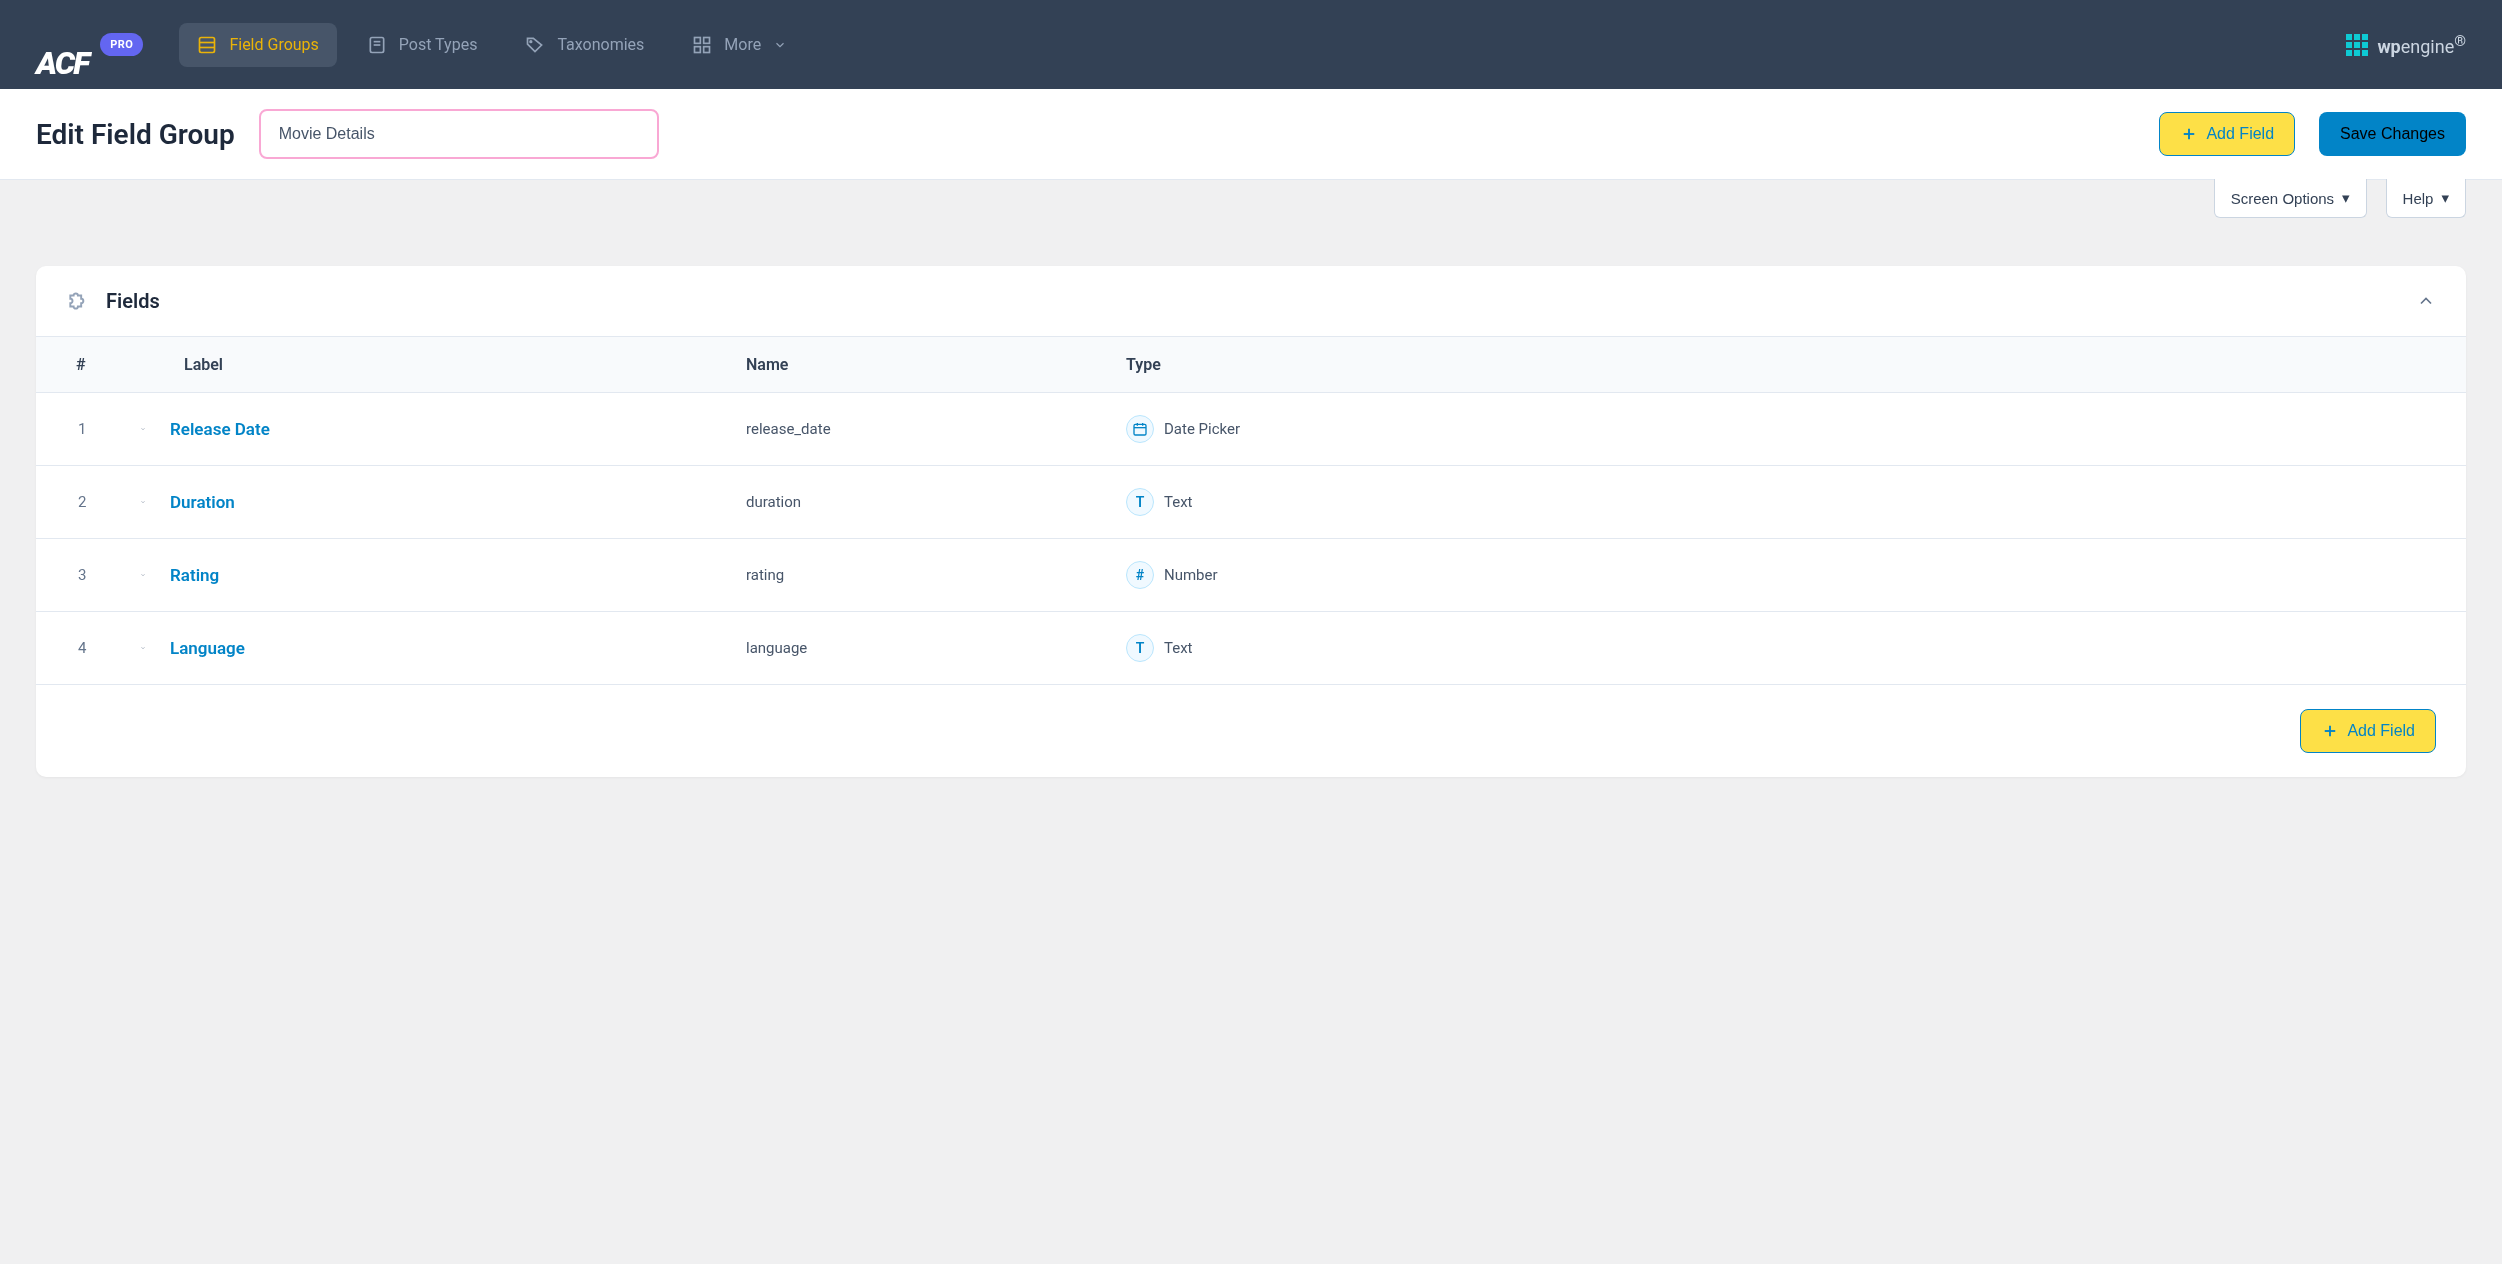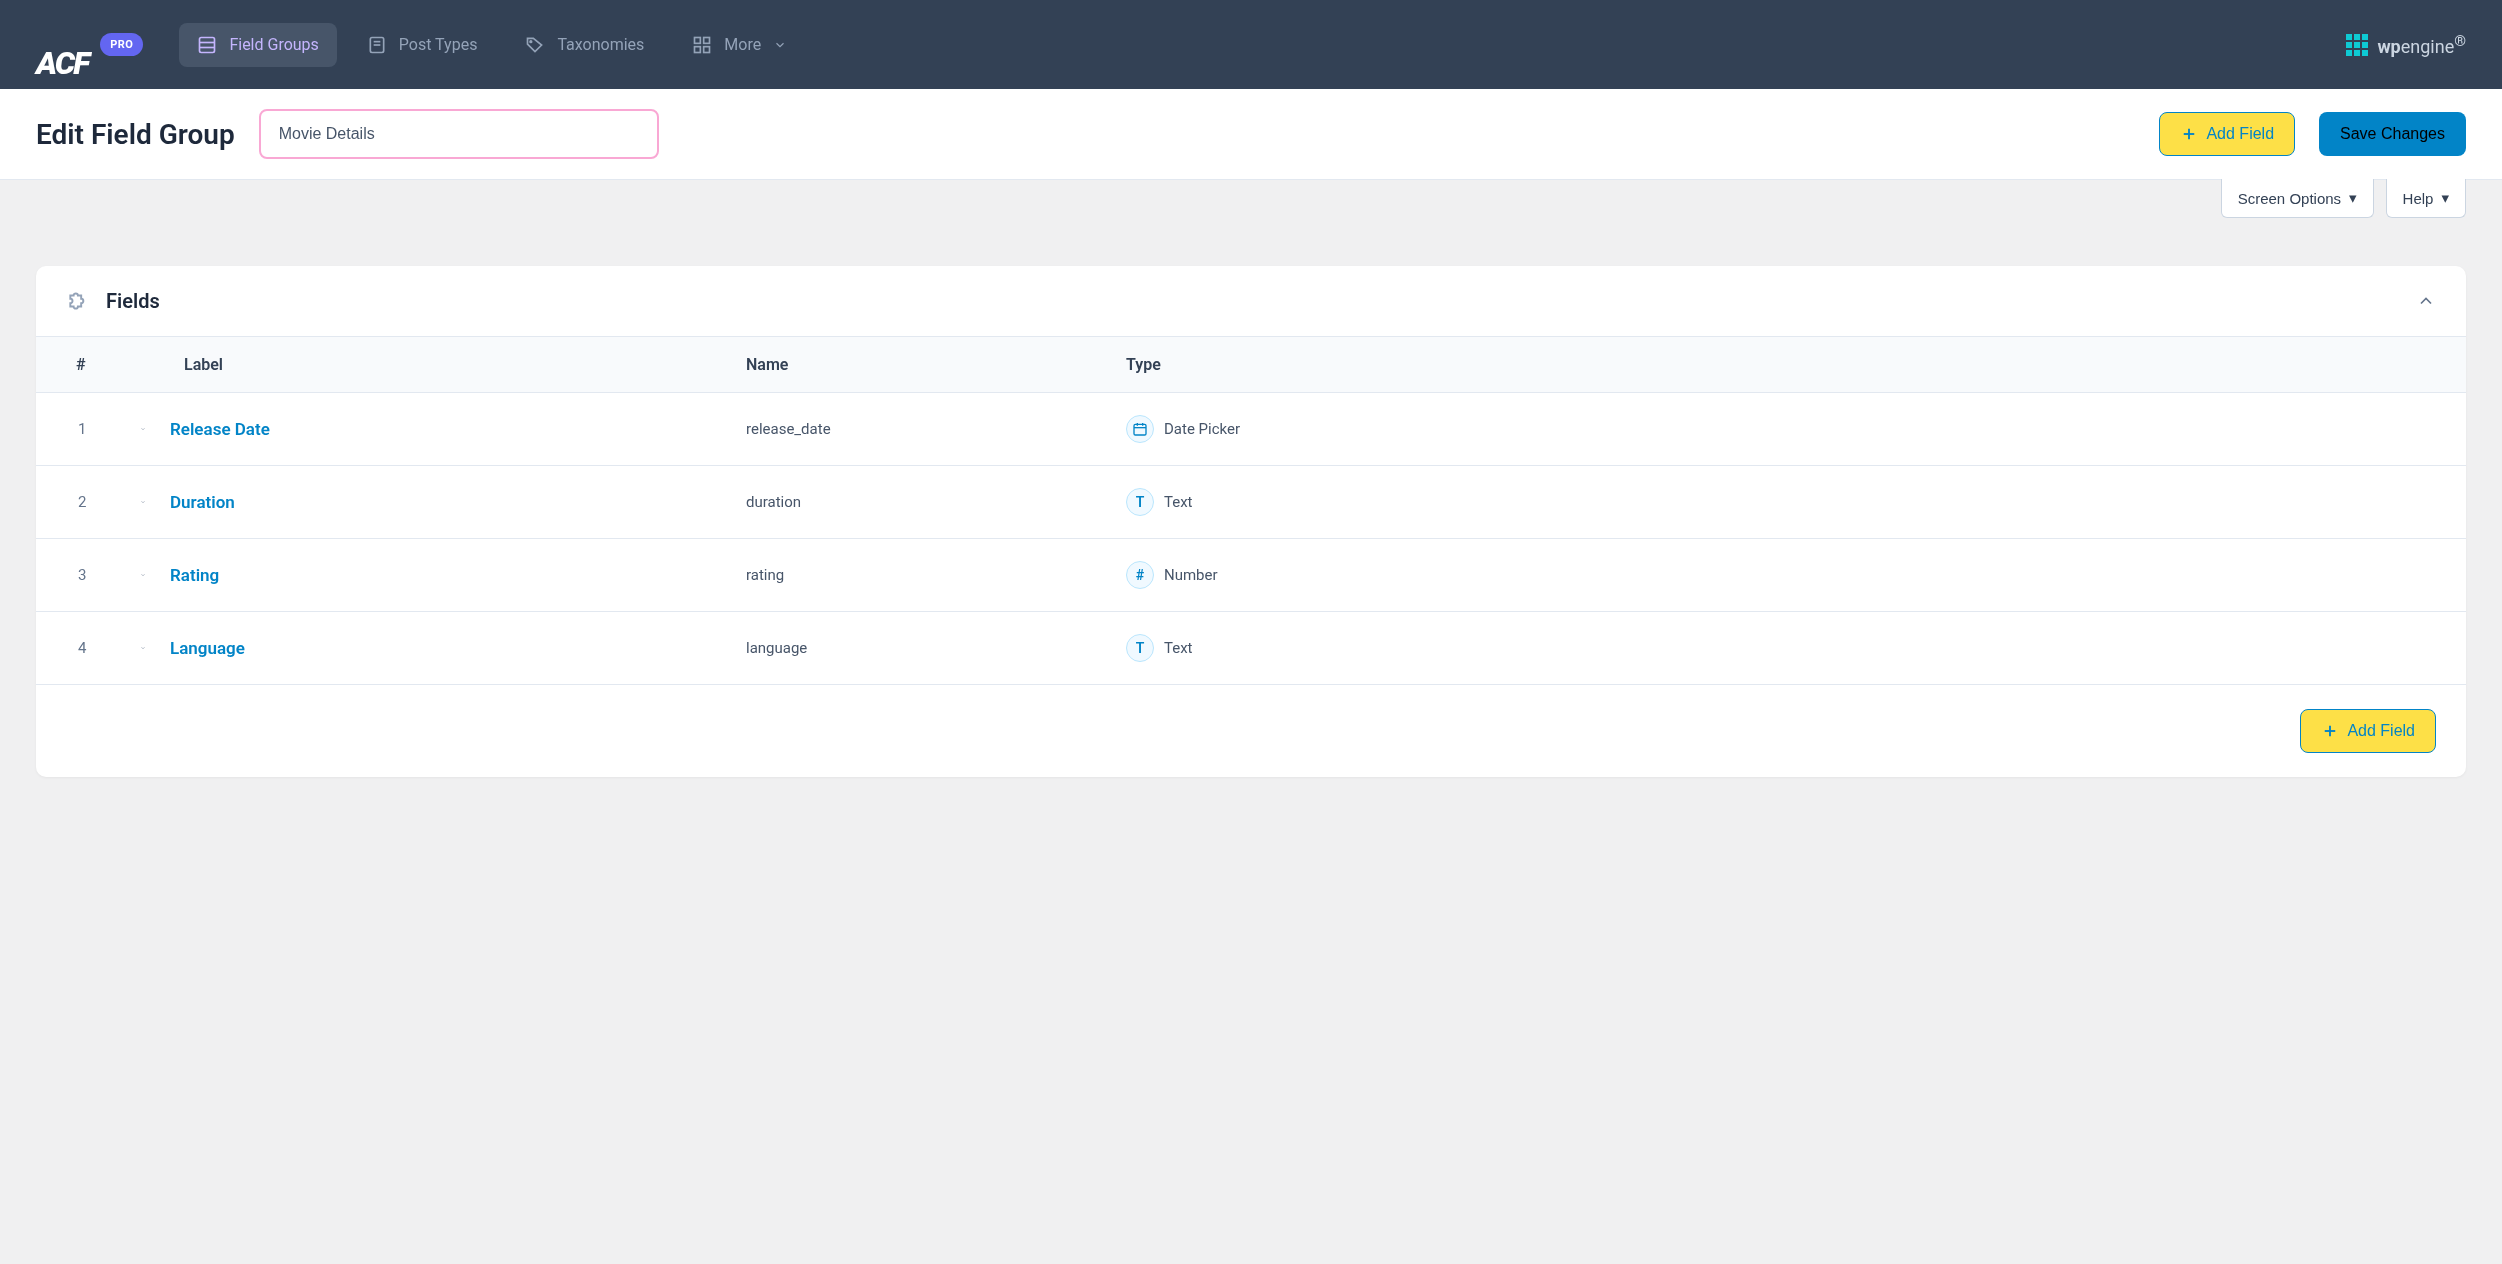--- a/index.html
+++ b/index.html
@@ -5,39 +5,39 @@
   * { box-sizing: border-box; margin: 0; padding: 0; }
   body { font-family: -apple-system, BlinkMacSystemFont, "Segoe UI", Roboto, sans-serif; background: #f0f0f1; color: #1e1e1e; font-size: 14px; }
   
   
   .topbar { background: #334155; height: 89px; display: flex; align-items: center; padding: 0 36px; }
   .logo-group { display: flex; align-items: center; gap: 12px; margin-right: 36px; }
   .acf-logo { color: #fff; font-weight: 900; font-size: 32px; font-style: italic; letter-spacing: -2px; margin-top: 37px; }
   .pro-badge { background: #6366f1; color: #fff; font-size: 11px; font-weight: 700; padding: 5px 10px; border-radius: 12px; letter-spacing: 0.5px; }
   .nav-items { display: flex; gap: 12px; }
   .nav-item { display: flex; align-items: center; gap: 12px; padding: 12px 18px; border-radius: 8px; color: #94a3b8; font-size: 16px; cursor: pointer; }
-  .nav-item.active { background: #475569; color: #c4b5fd; }
+  .nav-item.active { background: #475569; color: #eab308; }
   .nav-item .icon { width: 20px; height: 20px; display: inline-flex; align-items: center; justify-content: center; }
   .topbar-spacer { flex: 1; }
   .wpengine { color: #cbd5e1; font-size: 18px; display: flex; align-items: center; gap: 8px; }
   .wpengine strong { font-weight: 700; }
   .wpengine-icon { width: 24px; height: 24px; }
   
   
   .header-row { background: #fff; border-bottom: 1px solid #e2e8f0; padding: 20px 36px; display: flex; align-items: center; gap: 24px; }
   .page-title { font-size: 28px; font-weight: 600; color: #1e293b; }
   .title-input { border: 2px solid #f9a8d4; border-radius: 8px; padding: 14px 18px; font-size: 16px; color: #475569; width: 400px; }
   .header-spacer { flex: 1; }
   .btn { display: inline-flex; align-items: center; gap: 8px; padding: 12px 20px; border-radius: 8px; font-size: 16px; cursor: pointer; border: 1px solid transparent; font-weight: 500; }
   .btn-outline { border-color: #0284c7; color: #0284c7; background: #fde047; }
   .btn-primary { background: #0284c7; color: #000000; }
   
   
   .options-row { display: flex; justify-content: flex-end; gap: 12px; padding: 0 36px; margin-top: -1px; }
-  .options-btn { background: #fff; border: 1px solid #cbd5e1; border-top: none; border-radius: 0 0 6px 6px; padding: 10px 16px; font-size: 15px; color: #334155; cursor: pointer; display: flex; align-items: center; gap: 8px; }
+  .options-btn { background: #fff; border: 1px solid #cbd5e1; border-top: none; border-radius: 0 0 6px 6px; padding: 10px 16px; font-size: 15px; color: #334155; cursor: pointer; display: flex; align-items: center; gap: 8px; margin-left: 7px; }
   
   
   .panel { background: #fff; border-radius: 10px; margin: 48px 36px 36px; box-shadow: 0 1px 3px rgba(0,0,0,0.05); }
   .panel-head { display: flex; align-items: center; padding: 22px 30px; gap: 14px; }
   .fields-icon { color: #94a3b8; width: 26px; height: 26px; }
   .panel-title { font-size: 20px; font-weight: 600; color: #1e293b; }
   .panel-head-spacer { flex: 1; }
   .collapse-icon { color: #64748b; cursor: pointer; }
   
   .table-head { display: flex; background: #f8fafc; border-top: 1px solid #e2e8f0; border-bottom: 1px solid #e2e8f0; padding: 18px 0; }

